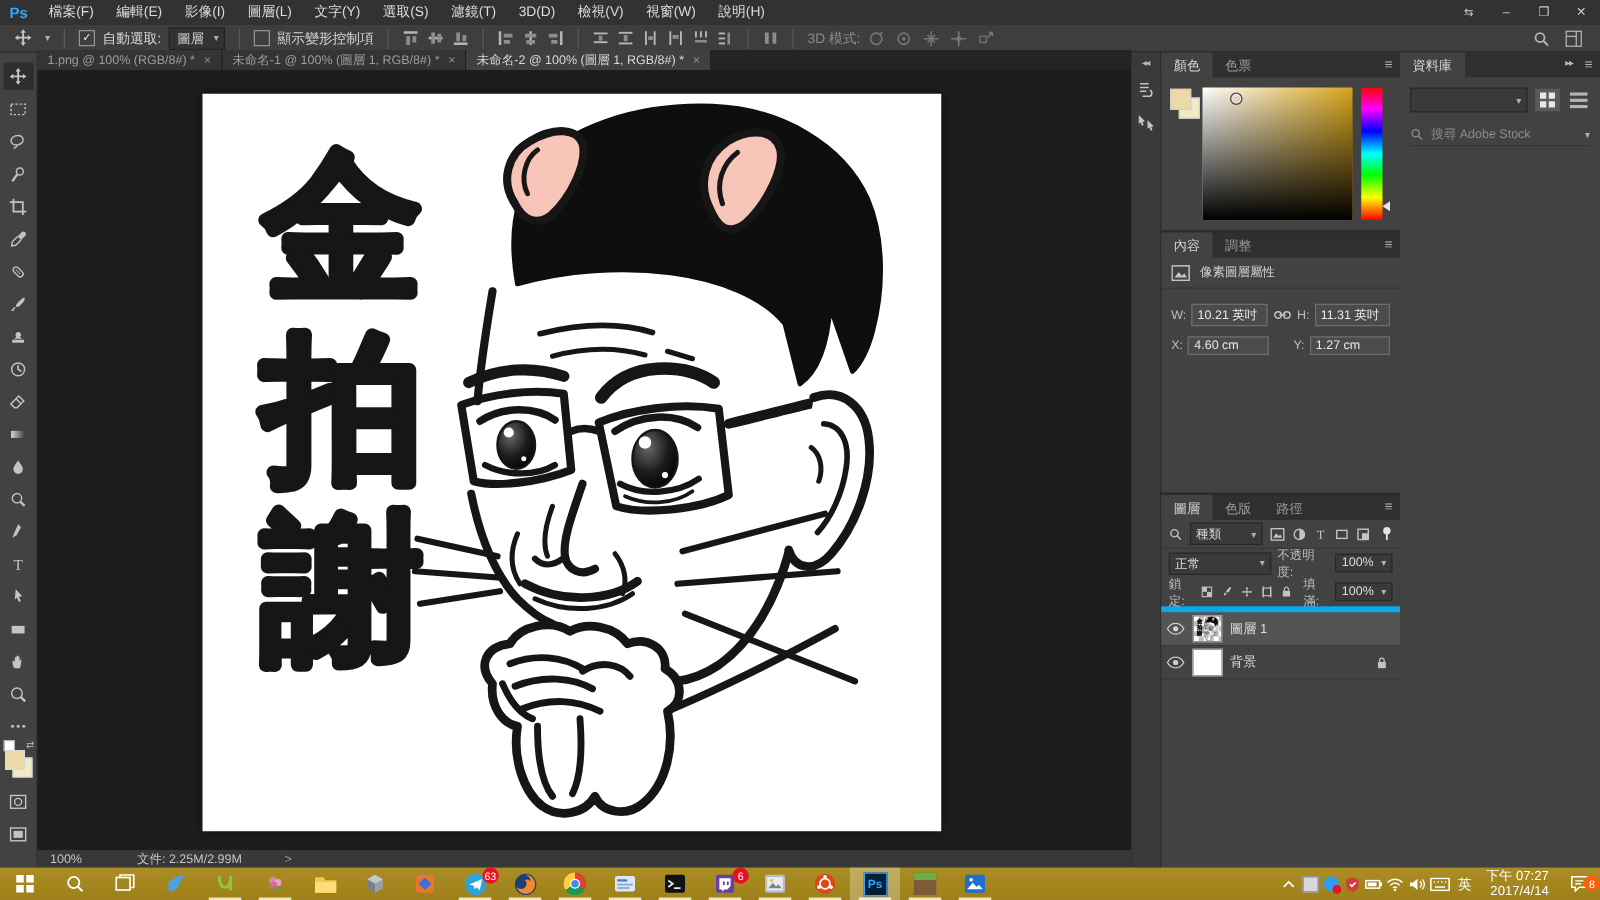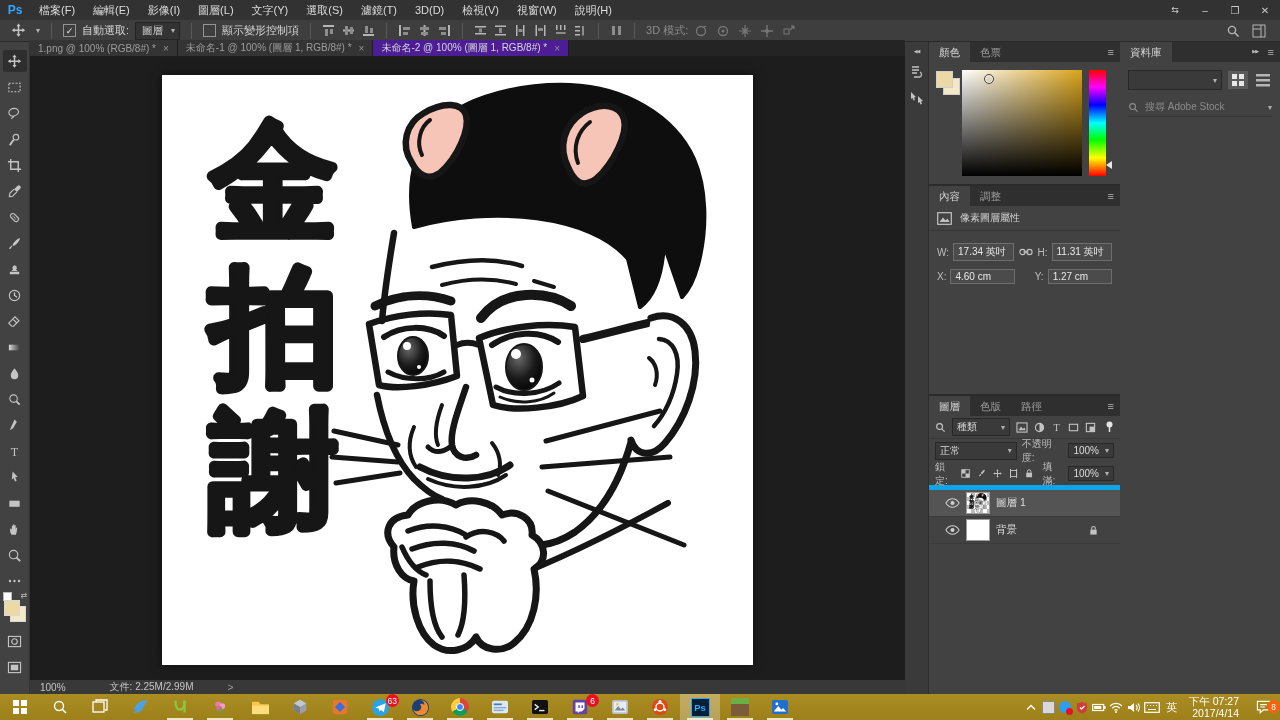--- a/index.html
+++ b/index.html
@@ -16,21 +16,21 @@
   
   .optionsbar{left:0;top:20px;width:1280px;height:22px;background:#3e3e3e;border-bottom:1px solid #2a2a2a;font-size:11px;gap:6px;padding-left:6px;box-sizing:border-box;}
   .vsep{width:1px;height:16px;background:#585858;margin:0 5px;}
   .chk{width:11px;height:11px;border:1px solid #949494;background:#3e3e3e;display:flex;align-items:center;justify-content:center;font-size:9px;color:#e8e8e8;}
   .obox{border:1px solid #242424;background:#333;padding:1px 4px 1px 6px;display:flex;align-items:center;gap:8px;font-size:10.5px;color:#d0d0d0;}
   .caret{font-size:8px;color:#b0b0b0;}
   .dim{color:#8b8b8b;}
   
   .tabbar{left:30px;top:40px;width:875px;height:16px;background:#242424;display:flex;}
   .tab{height:16px;display:flex;align-items:center;padding:0 8px;font-size:10px;background:#343434;color:#9c9c9c;border-right:1px solid #1e1e1e;white-space:nowrap;}
-  .tab.active{background:#4c1d95;color:#d8d8d8;}
+  .tab.active{background:#404040;color:#d8d8d8;}
   .tab .x{margin-left:7px;font-size:10px;color:#8f8f8f;}
   
   .toolbar{left:0;top:42px;width:30px;height:652px;background:#424242;border-right:1px solid #333;
     display:flex;flex-direction:column;align-items:center;padding-top:8px;box-sizing:border-box;gap:4px;}
   .tool{width:24px;height:22px;display:flex;align-items:center;justify-content:center;border-radius:2px;}
   .tool.selected{background:#2e2e2e;}
   .tool svg{stroke:#c4c4c4;fill:none;stroke-width:1.2;}
   .tool svg .f{fill:#c4c4c4;stroke:none;}
   
   .canvasarea{left:30px;top:58px;width:875px;height:622px;background:#1d1d1d;overflow:hidden;}
@@ -41,21 +41,21 @@
     display:flex;flex-direction:column;align-items:center;padding-top:6px;box-sizing:border-box;gap:10px;}
   .dockcol{left:929px;top:42px;width:191px;height:652px;background:#2e2e2e;}
   .panel-tabs{height:20px;background:#2f2f2f;display:flex;align-items:stretch;font-size:10.5px;position:relative;}
   .ptab{padding:4px 10px 2px;color:#9a9a9a;}
   .ptab.active{background:#424242;color:#d6d6d6;}
   .pmenu{position:absolute;right:6px;top:4px;color:#b5b5b5;font-size:11px;}
   .panel-body{background:#424242;position:relative;}
   .fieldlab{font-size:10px;color:#bdbdbd;}
   .fieldbox{border:1px solid #6e6e6e;background:#4b4b4b;color:#e8e8e8;font-size:10px;padding:1px 4px;white-space:nowrap;}
   .ddbox{border:1px solid #282828;background:#3a3a3a;color:#dcdcdc;font-size:10px;padding:1px 4px;display:flex;align-items:center;gap:6px;}
-  .lrow{height:26px;display:flex;align-items:center;gap:6px;padding:0 16px;border-bottom:1px solid #3a3a3a;font-size:10.5px;color:#dcdcdc;}
+  .lrow{height:26px;display:flex;align-items:center;gap:6px;padding:0 4px;border-bottom:1px solid #3a3a3a;font-size:10.5px;color:#dcdcdc;}
   .lrow.selected{background:#545454;}
   .thumb{width:22px;height:20px;border:1px solid #9b9b9b;background:#fff;overflow:hidden;}
   .checker{background:
      repeating-conic-gradient(#bdbdbd 0% 25%, #ffffff 0% 50%) 0 0/8px 8px;}
   .licon svg{stroke:#c3c3c3;fill:none;stroke-width:1.2;}
   .licon .f{fill:#c3c3c3;stroke:none;}
   
   .libs{left:1120px;top:42px;width:160px;height:652px;background:#3a3a3a;}
   .ccmsg{color:#a5a5a5;font-size:10px;text-align:center;line-height:15px;}
   .cclink{color:#f0f0f0;font-weight:bold;font-size:11px;text-decoration:underline;}
@@ -531,21 +531,21 @@
       <div class="panel-body" style="height:188px">
         <div class="flex" style="height:24px;border-bottom:1px solid #363636;padding:0 8px;gap:8px">
           <svg width="15" height="13" viewBox="0 0 15 13">
               <rect x=".7" y=".7" width="13.6" height="11.6" stroke="#c3c3c3" fill="none" stroke-width="1.2"></rect>
               <path d="M2.5 10 L6 5.5 L8.5 8.5 L10.5 6.5 L12.5 10 Z" fill="#c3c3c3"></path>
             </svg>
           <span style="font-size:10px;color:#d2d2d2">像素圖層屬性</span>
         </div>
         <div class="flex" style="margin:12px 8px 0;gap:4px">
           <span class="fieldlab">W:</span>
-          <span class="fieldbox" style="width:58px">17.34 英吋</span>
+          <span class="fieldbox" style="width:58px">10.21 英吋</span>
           <svg width="16" height="12" viewBox="0 0 16 12" style="margin:0 1px">
               <rect x="1" y="3" width="6" height="6" rx="3" stroke="#c3c3c3" fill="none" stroke-width="1.3"></rect>
               <rect x="9" y="3" width="6" height="6" rx="3" stroke="#c3c3c3" fill="none" stroke-width="1.3"></rect>
               <path d="M5 6 H11" stroke="#c3c3c3" stroke-width="1.3"></path>
             </svg>
           <span class="fieldlab">H:</span>
           <span class="fieldbox" style="width:58px">11.31 英吋</span>
         </div>
         <div class="flex" style="margin:8px 8px 0;gap:4px">
           <span class="fieldlab">X:</span>

